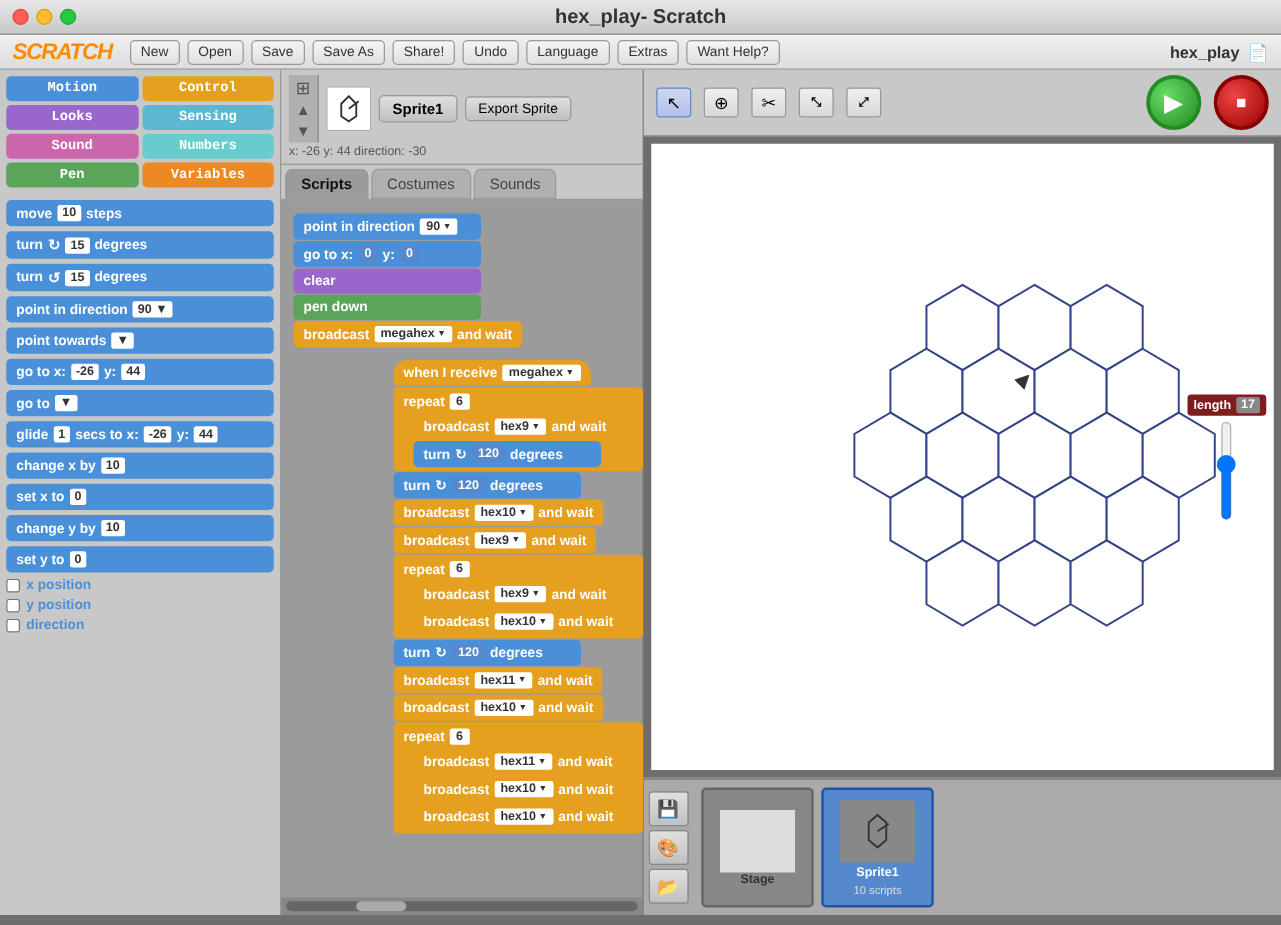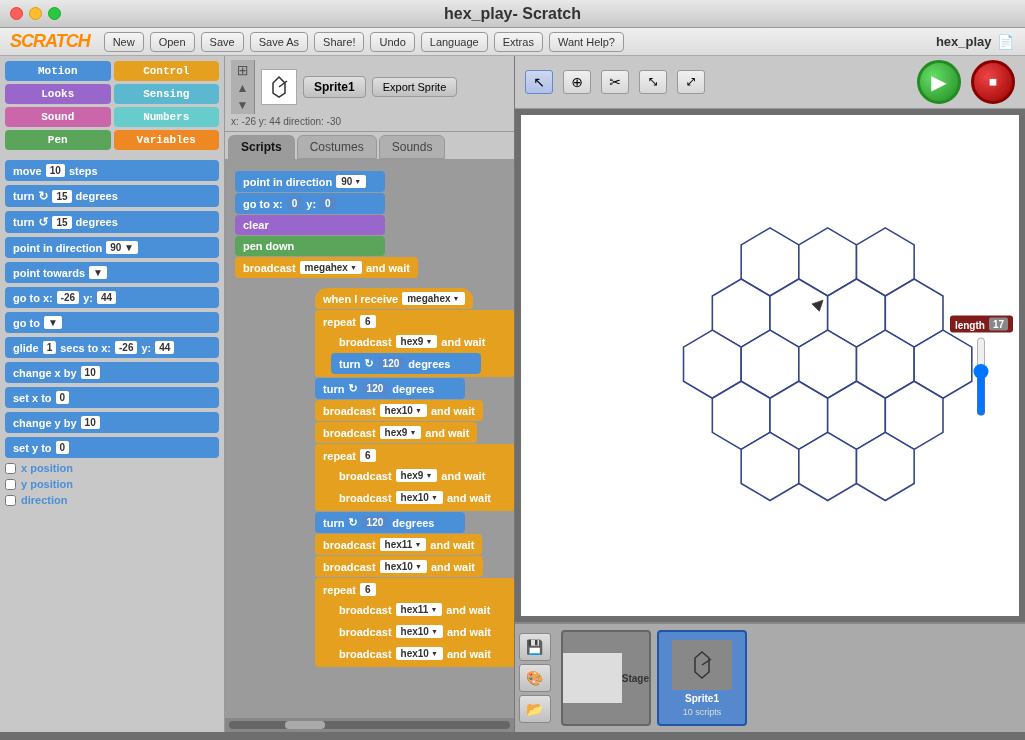--- a/index.html
+++ b/index.html
@@ -175,21 +175,21 @@
     .sprite-icon-box {
       width: 90px; height: 96px; border-radius: 4px; background: #7a7a7a;
       border: 2px solid #555; display: flex; flex-direction: column; align-items: center;
       justify-content: center; gap: 3px; cursor: pointer;
     }
     .sprite-icon-box.active { background: #5588cc; border-color: #2255aa; }
     .sprite-icon-inner { width: 60px; height: 50px; background: #888; border-radius: 2px; display: flex; align-items: center; justify-content: center; }
     .sprite-name-lbl { font-size: 10px; font-weight: bold; color: white; }
     .sprite-scripts-lbl { font-size: 9px; color: #ddd; }
 
-    .stage-icon { width: 90px; height: 96px; background: #888; border: 2px solid #666; border-radius: 4px; display: flex; flex-direction: row; align-items: center; justify-content: center; cursor: pointer; }
+    .stage-icon { width: 90px; height: 96px; background: #888; border: 2px solid #666; border-radius: 4px; display: flex; flex-direction: column; align-items: center; justify-content: center; cursor: pointer; }
     .stage-thumb { width: 60px; height: 50px; background: #ddd; }
     .stage-lbl { font-size: 10px; color: #333; font-weight: bold; }
     .strip-btn { width: 32px; height: 28px; background: linear-gradient(to bottom, #e0e0e0, #c0c0c0); border: 1px solid #888; border-radius: 3px; cursor: pointer; display: flex; align-items: center; justify-content: center; font-size: 14px; }
 
     
     #scroll-bottom { height: 14px; background: #888; display: flex; align-items: center; padding: 0 4px; }
     .scroll-track { flex: 1; height: 8px; background: #666; border-radius: 4px; }
     .scroll-thumb { width: 40px; height: 8px; background: #aaa; border-radius: 4px; margin-left: 20%; }
 
     

